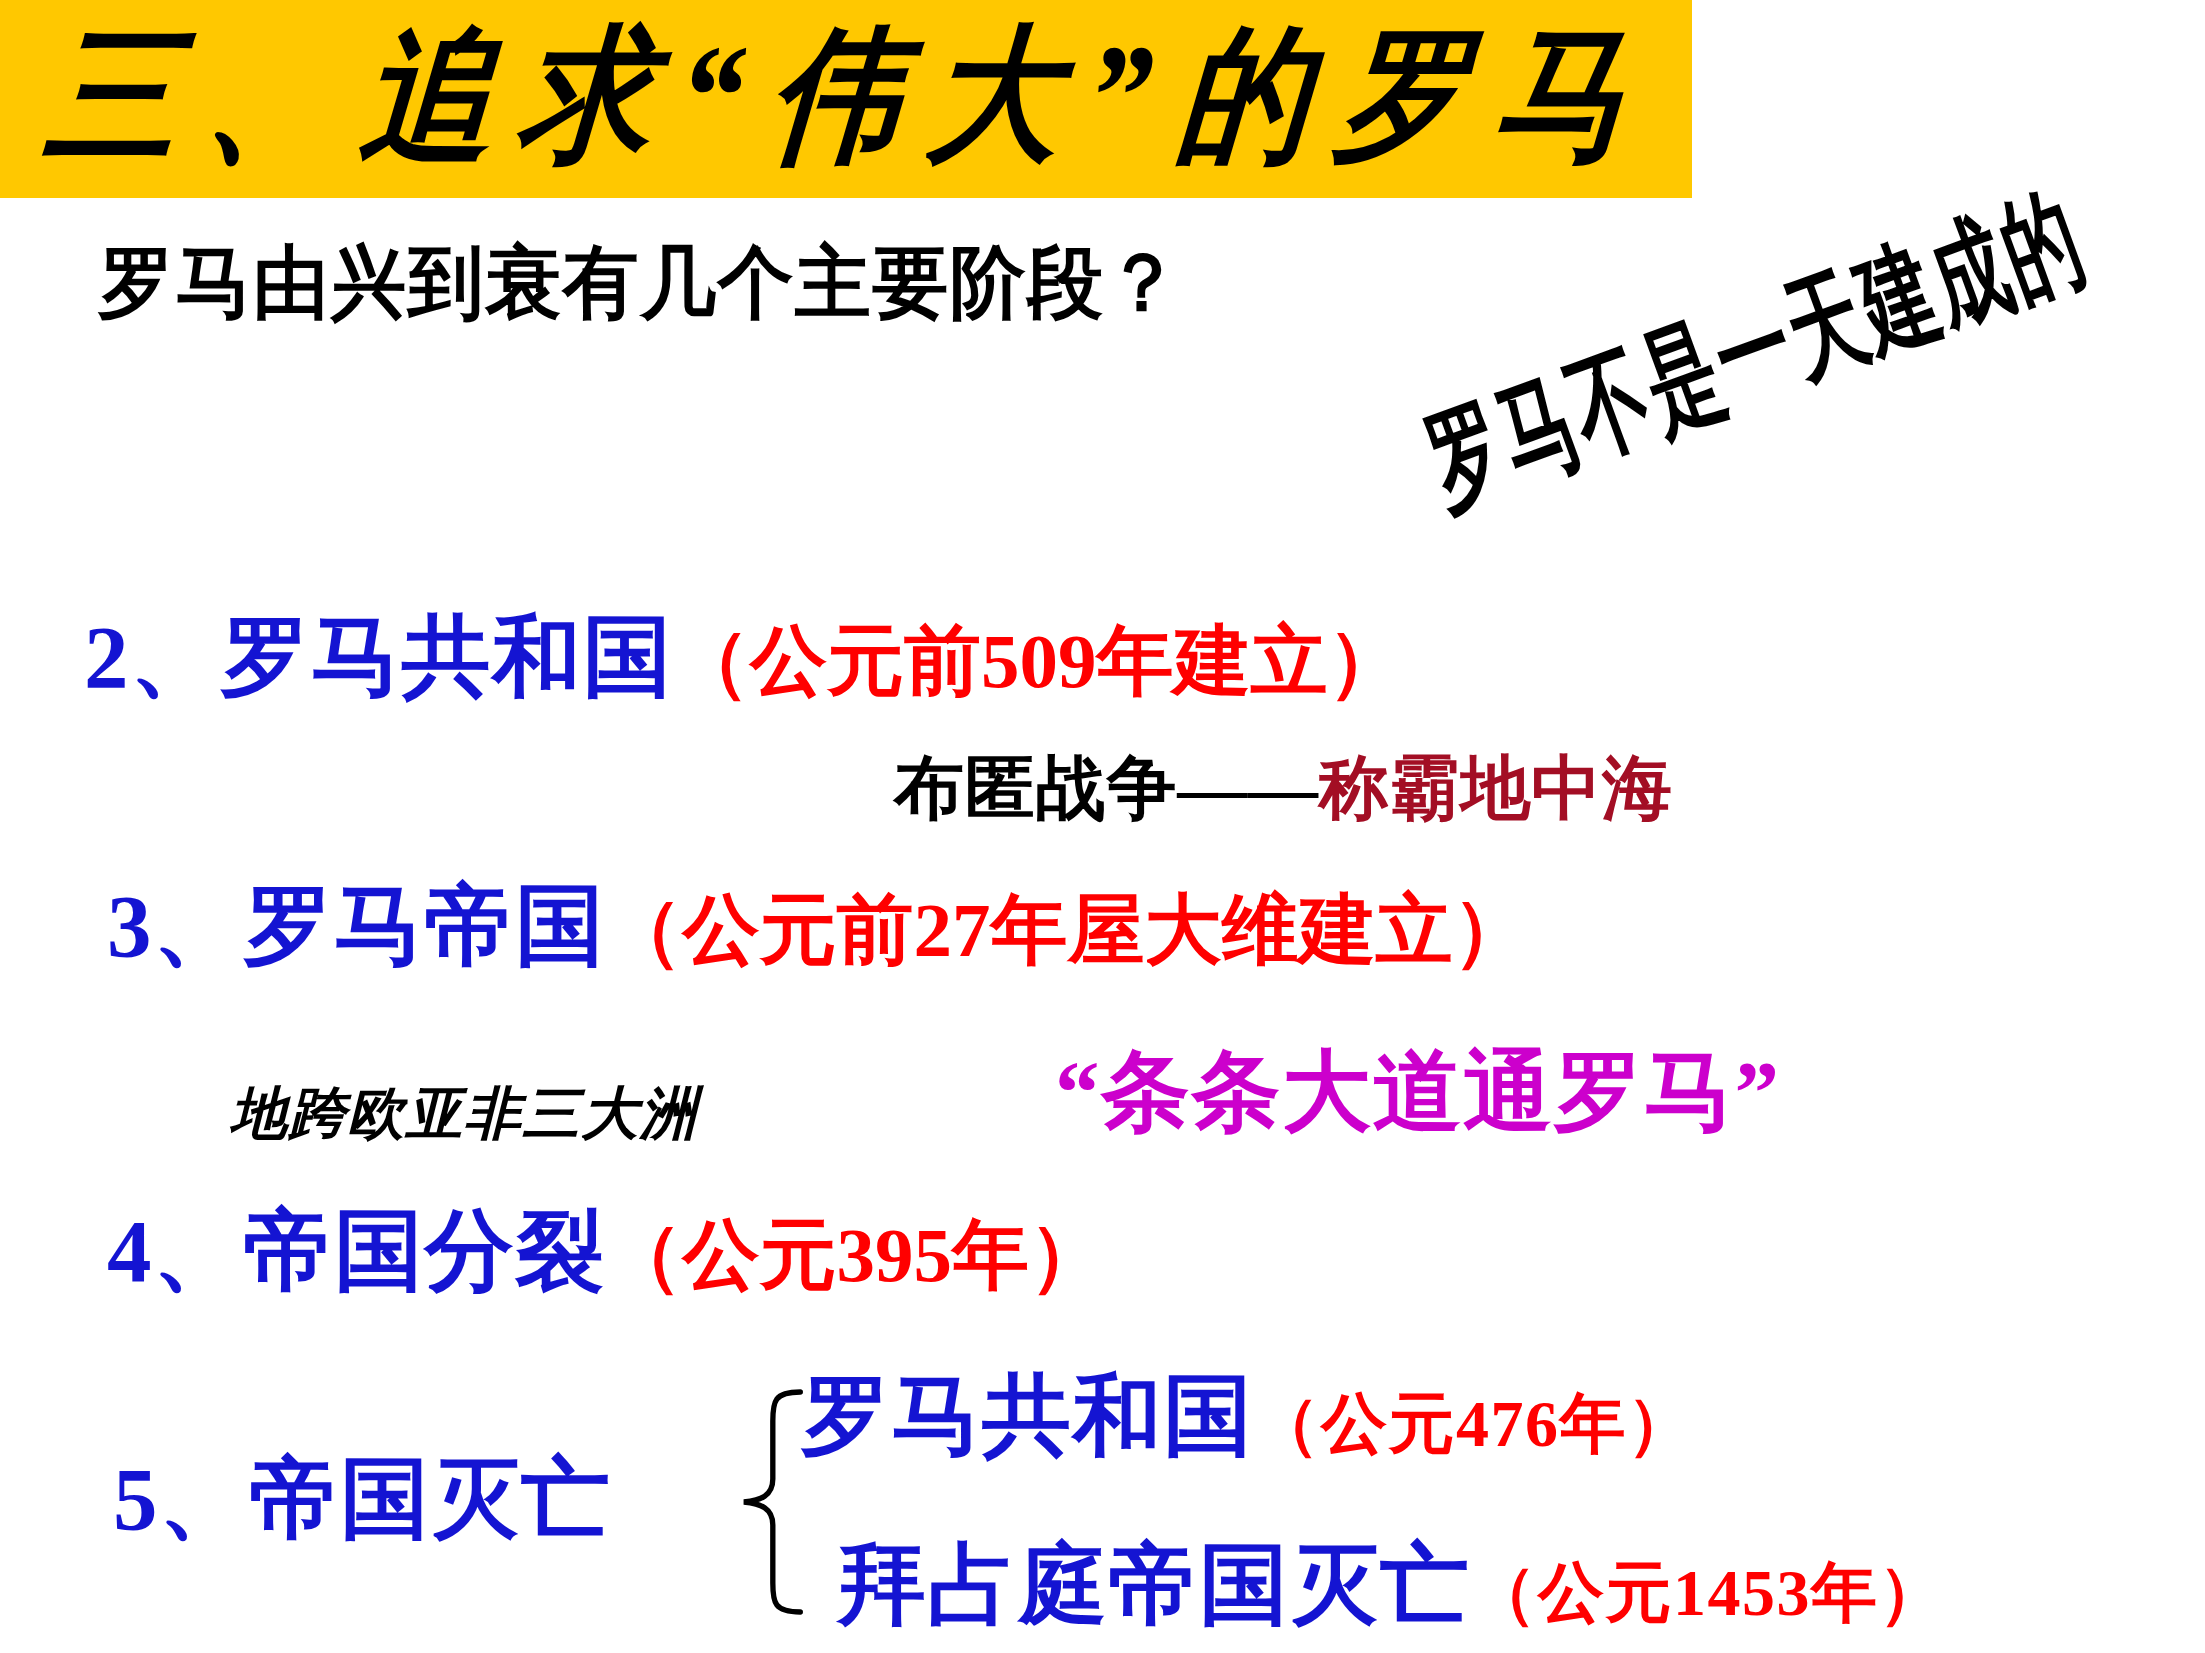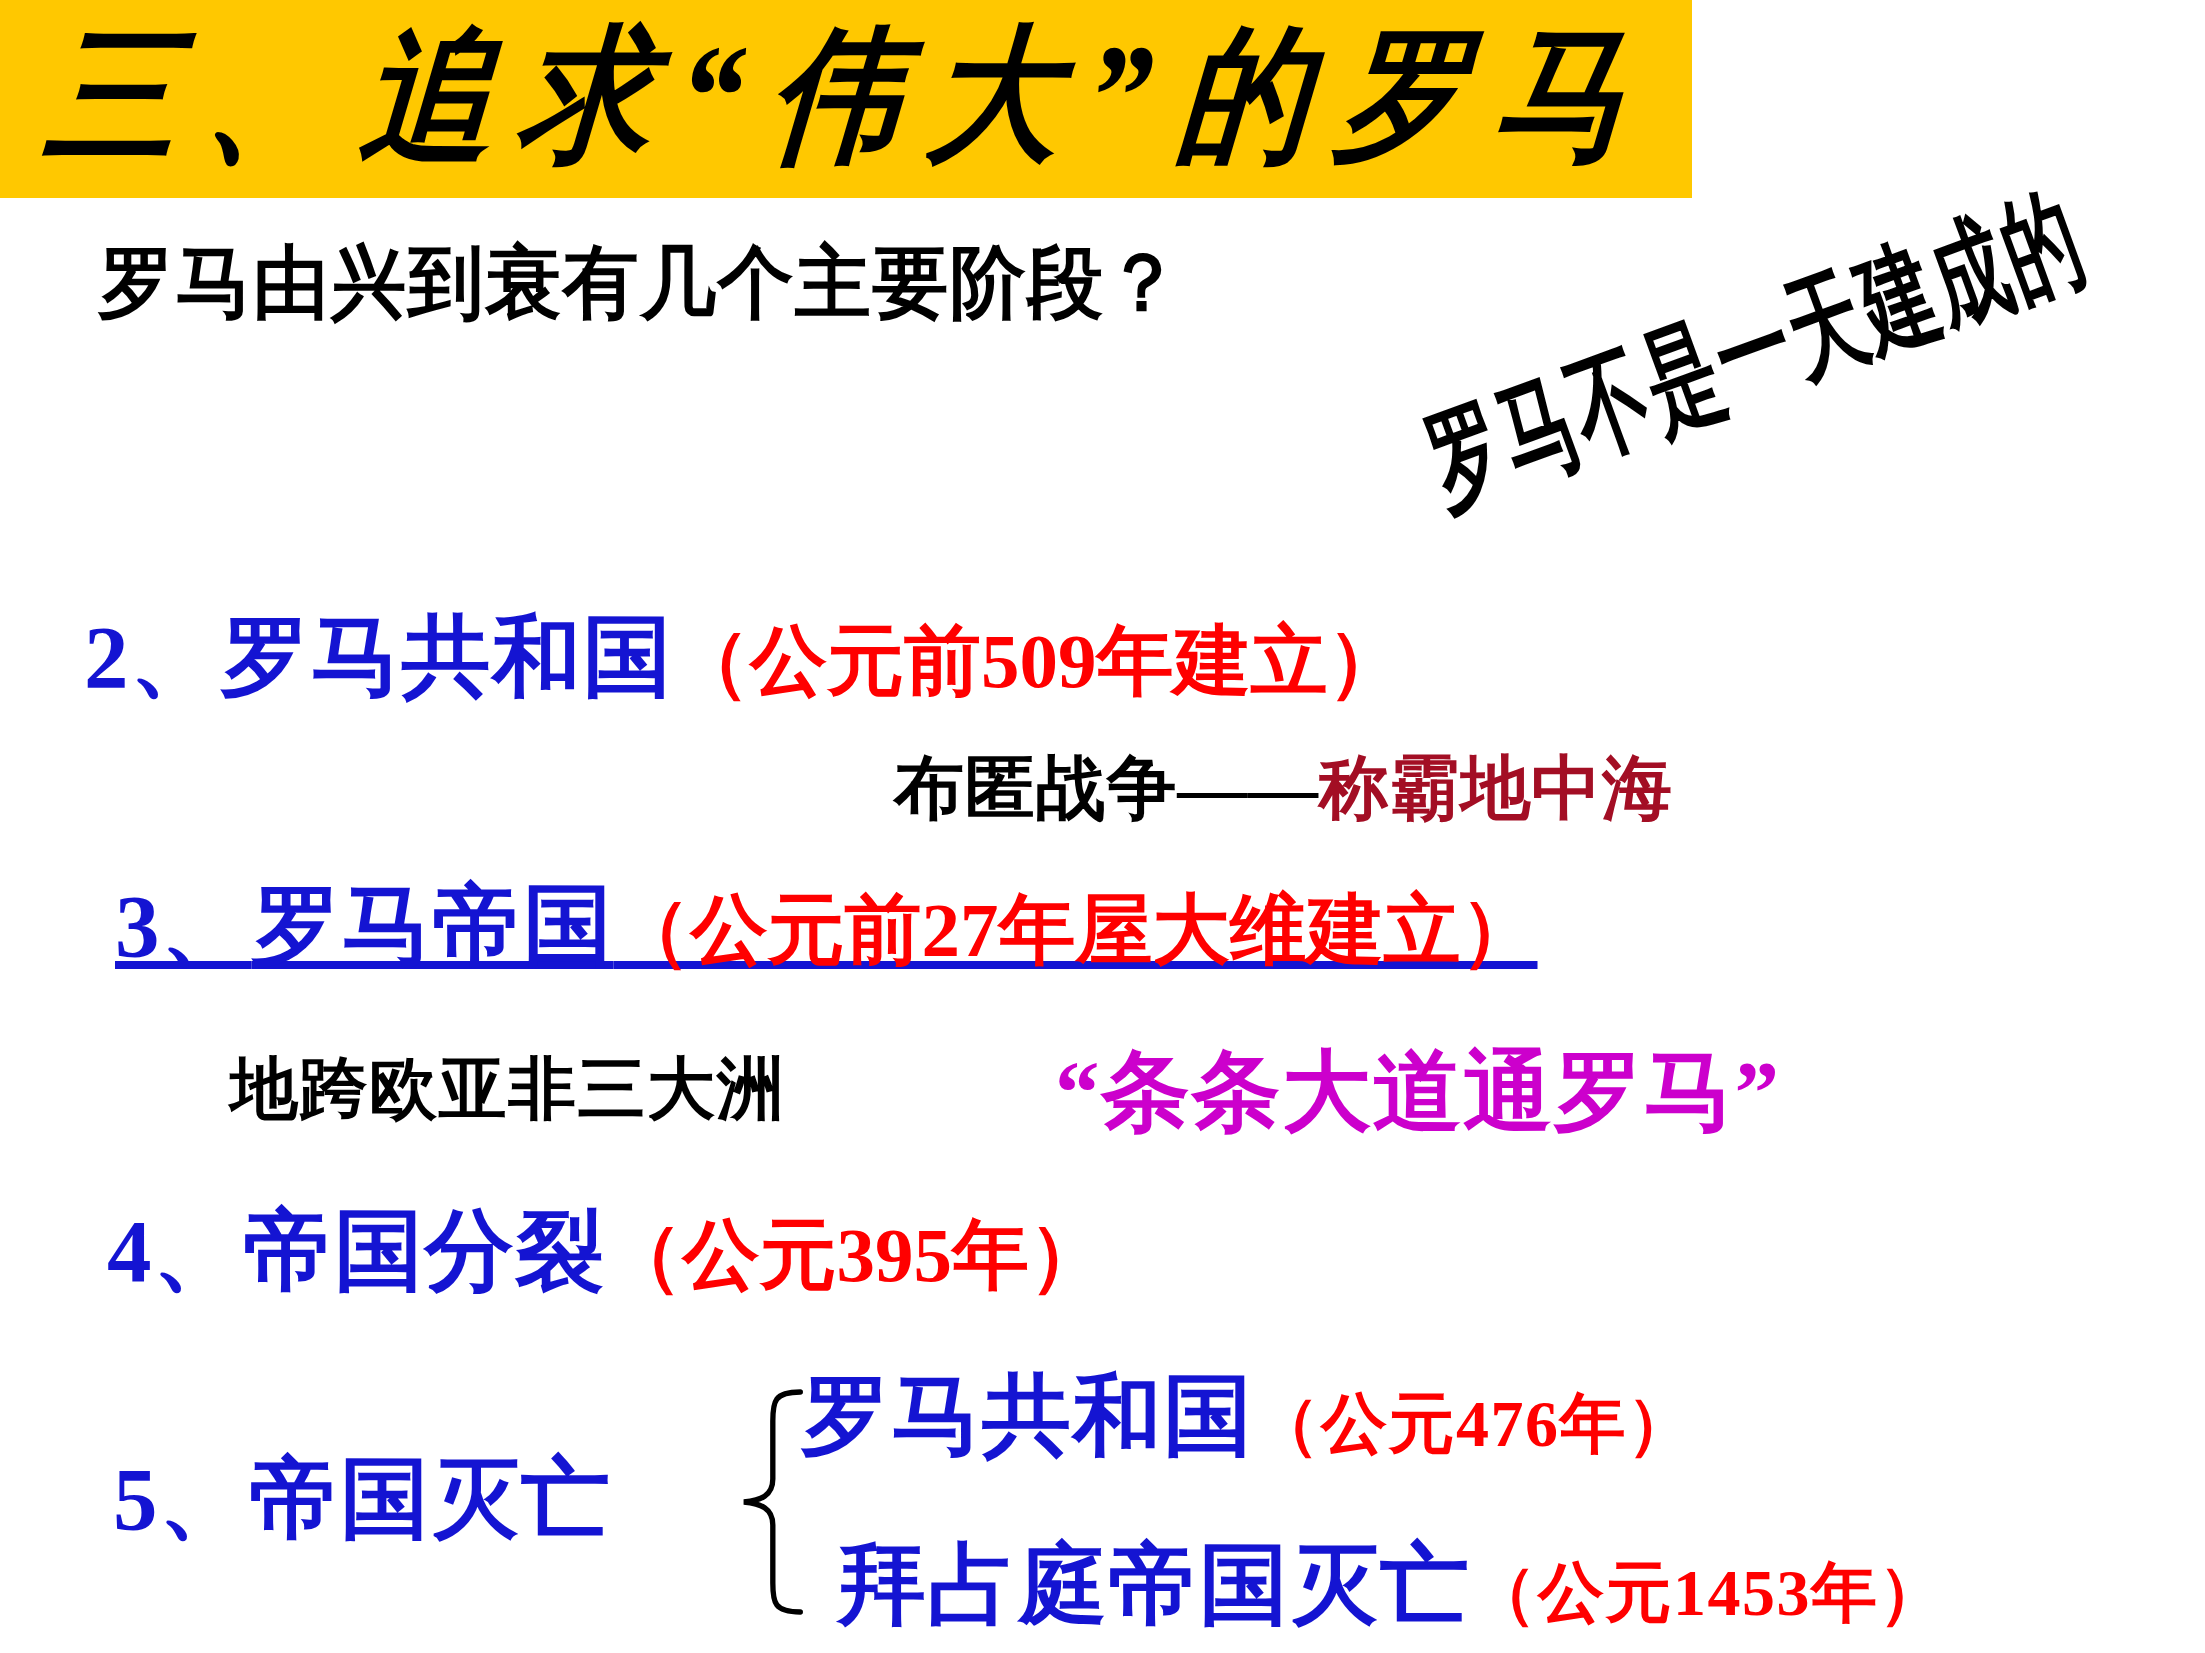--- a/index.html
+++ b/index.html
@@ -103,26 +103,26 @@
   }
   .note-magenta {
     font-family: "Liberation Serif", "DejaVu Serif", serif;
     font-weight: 700;
     color: #CC00CC;
   }
 
   #note-italy      { left: 129px;  top: 754px;  font-size: 61px; letter-spacing: 1.5px; }
   #note-punic      { left: 894px; top: 754px;  font-size: 70px; letter-spacing: 0.8px; }
   #note-punic .hl  { color: #A30E24; }
-  #note-continents { left: 230px;  top: 1055px; font-size: 68px; letter-spacing: 1.5px; }
+  #note-continents { left: 230px;  top: 1085px; font-size: 57px; letter-spacing: 1.5px; font-style: italic; }
   #note-roads      { left: 1055px; top: 1048px; font-size: 89px; letter-spacing: 1.5px; font-family: Liberation Serif, serif; }
 
   #item1 { left: 107px; top: 410px;  }
   #item2 { left: 84px; top: 613px;  }
-  #item3 { left: 115px; top: 882px; text-decoration: underline; }
+  #item3 { left: 107px; top: 882px; }
   #item4 { left: 107px; top: 1207px; }
   #item5 { left: 113px; top: 1455px; }
 
   
   #brace {
     position: absolute;
     left: 727px;
     top: 1387px;
     width: 84px;
     height: 230px;

